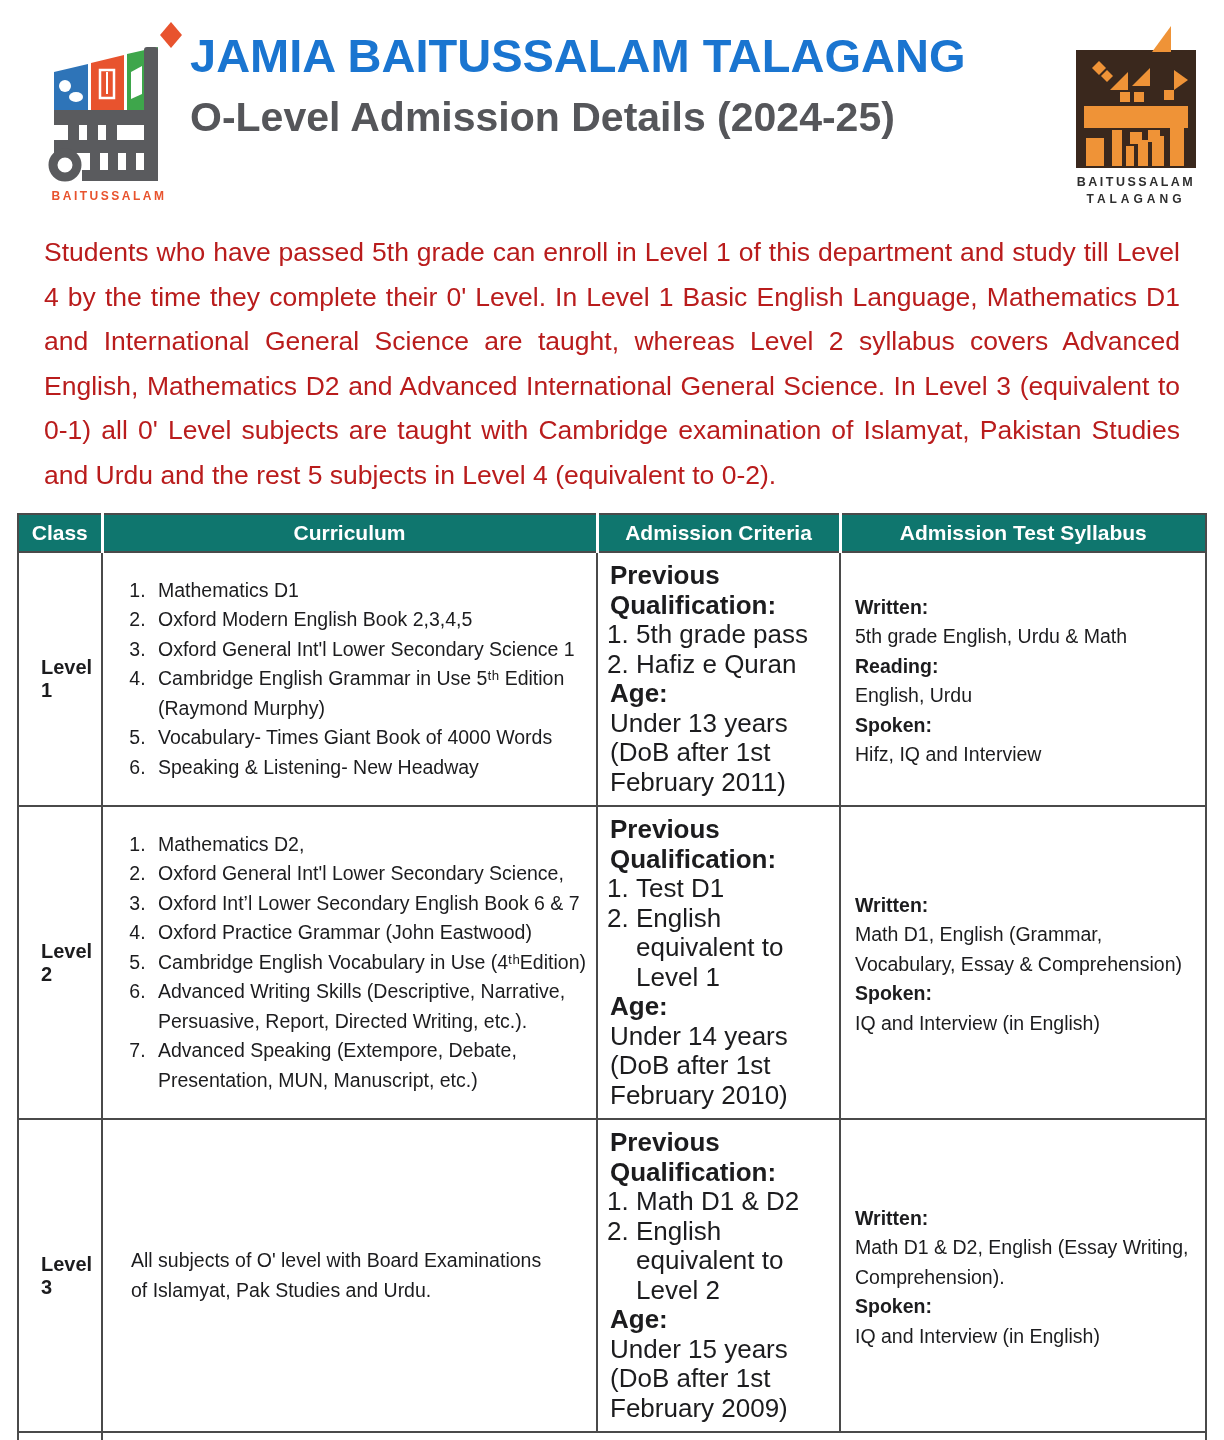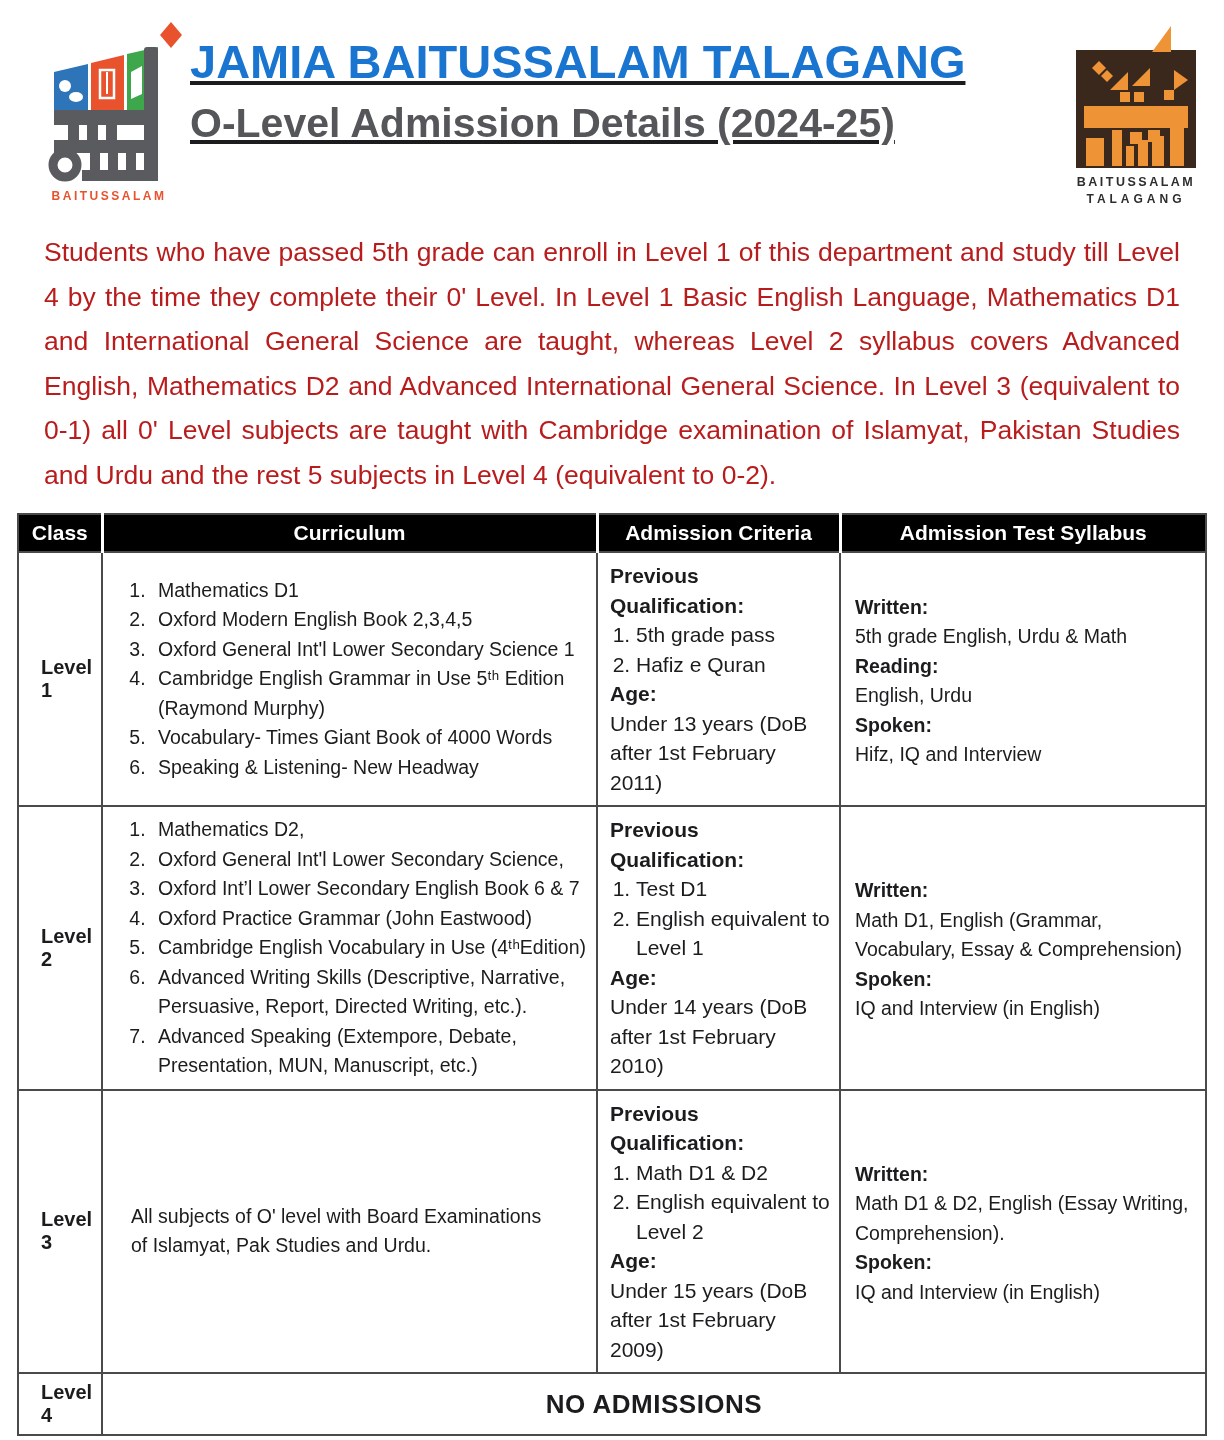--- a/index.html
+++ b/index.html
@@ -4,39 +4,39 @@
 <style>
   html,body{margin:0;padding:0;}
   body{
     width:1224px;height:1440px;position:relative;background:#ffffff;
     font-family:"Liberation Sans", sans-serif;color:#1c1c1e;overflow:hidden;
   }
   
   .header{position:relative;height:212px;}
   .left-logo{position:absolute;left:34px;top:10px;}
   .right-logo{position:absolute;left:1068px;top:26px;}
-  .titles{position:absolute;left:190px;top:36px;width:870px;text-decoration:underline;}
+  .titles{position:absolute;left:190px;top:30px;width:870px;}
   .page-title{margin:0;font-size:47px;font-weight:800;color:#1a75d0;letter-spacing:0px;line-height:1.1;}
   .page-subtitle{margin:12px 0 0;font-size:41px;font-weight:800;color:#55565a;letter-spacing:0px;}
   
   .intro{margin:18px 44px 0 44px;font-size:26.5px;line-height:44.5px;text-align:justify;color:#b91c1c;}
   
   table.adm{border-collapse:collapse;table-layout:fixed;width:1188px;margin:16px auto 0 auto;border:2px solid #4a4a4a;}
   table.adm th{
-    background:#000000;color:#ffffff;font-size:21px;font-weight:800;
+    background:#0f766e;color:#ffffff;font-size:21px;font-weight:800;
     padding:6px 4px;border-bottom:2px solid #4a4a4a;border-left:3px solid #ffffff;
   }
   table.adm th:first-child{border-left:none;}
   table.adm td{border:2px solid #4a4a4a;vertical-align:middle;}
   .class-cell{font-weight:800;font-size:20px;padding-left:22px;}
   .curr-cell{padding:8px 10px 8px 0;}
   ol.curr{margin:0;padding-left:48px;font-size:19.5px;line-height:29.5px;}
   ol.curr li{padding-left:7px;}
   .curr-text{margin:0;padding:0 28px;font-size:19.5px;line-height:29.5px;}
-  .crit-cell{padding:8px 8px 8px 12px;font-size:21px;line-height:29.5px;}
+  .crit-cell{padding:8px 8px 8px 12px;font-size:26px;line-height:29.5px;}
   .syl-cell{padding:8px 8px 4px 14px;font-size:19.5px;line-height:29.5px;}
   .blabel{font-weight:800;}
   ol.crit{margin:0;padding-left:26px;}
   .no-adm{text-align:center;font-weight:800;font-size:26px;letter-spacing:0.5px;}
   
   .footer-bar{
     margin-top:36px;height:92px;background:#1878c2;
     display:flex;align-items:center;justify-content:center;gap:10px;
   }
   .phone{color:#ffffff;font-size:57px;font-weight:800;letter-spacing:1px;}

